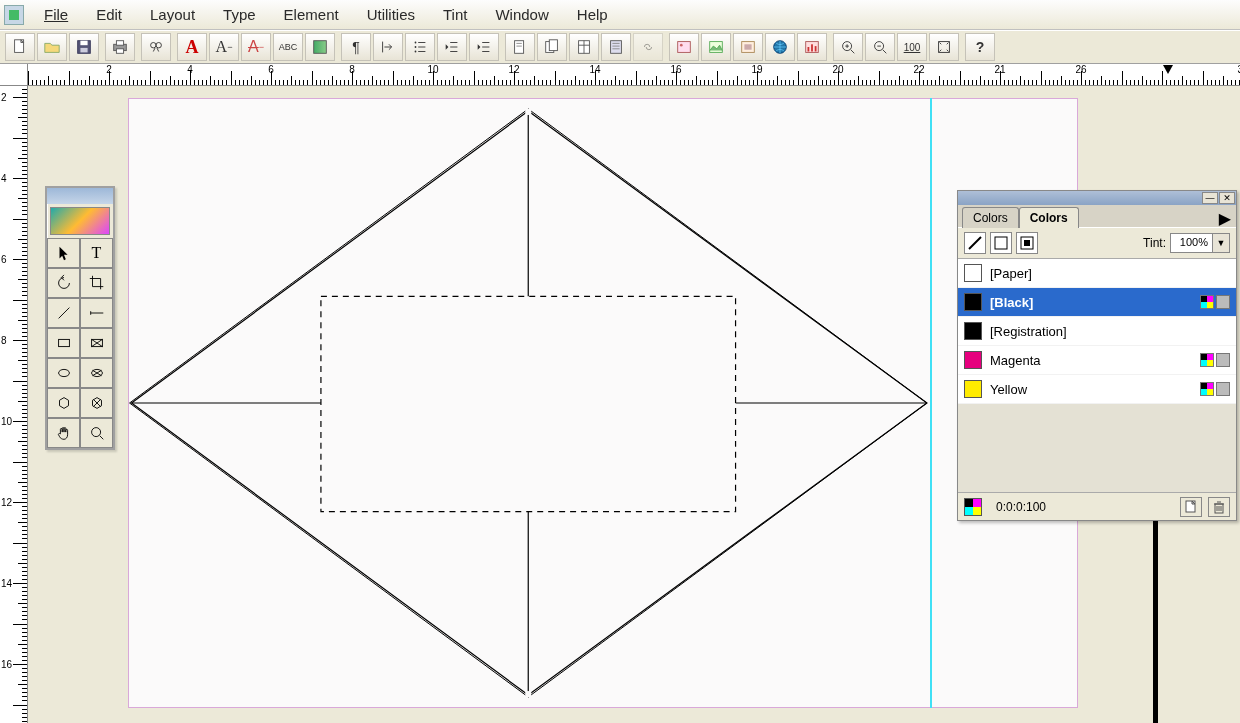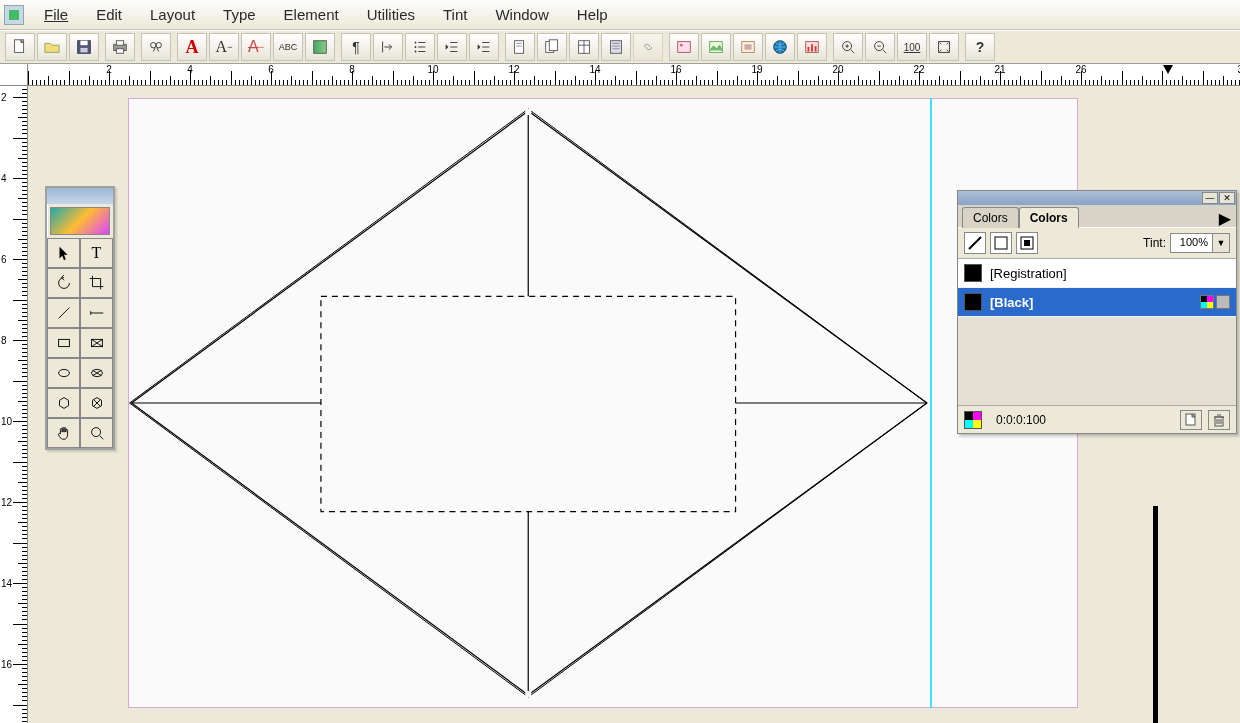--- a/index.html
+++ b/index.html
@@ -914,31 +914,51 @@
           </svg>
         </div>
       <div class="lbl">Tint:</div>
       <div class="tintdrop">
         <div class="val">100%</div>
         <div class="arr">▼</div>
       </div>
     </div>
     <div class="clist" id="clist">
         <div class="crow">
-          <div class="swatch" style="background: rgb(0, 0, 0);"></div>
-          <span>[Registration]</span>
+          <div class="swatch" style="background: rgb(255, 255, 255);"></div>
+          <span>[Paper]</span>
         </div>
         <div class="crow sel">
           <div class="swatch" style="background: rgb(0, 0, 0);"></div>
           <span>[Black]</span>
           <div class="rowicons">
             <div class="ricon cmyk"></div>
             <div class="ricon grey"></div>
           </div>
         </div>
+        <div class="crow">
+          <div class="swatch" style="background: rgb(0, 0, 0);"></div>
+          <span>[Registration]</span>
+        </div>
+        <div class="crow">
+          <div class="swatch" style="background: rgb(230, 0, 126);"></div>
+          <span>Magenta</span>
+          <div class="rowicons">
+            <div class="ricon cmyk"></div>
+            <div class="ricon grey"></div>
+          </div>
+        </div>
+        <div class="crow">
+          <div class="swatch" style="background: rgb(255, 235, 0);"></div>
+          <span>Yellow</span>
+          <div class="rowicons">
+            <div class="ricon cmyk"></div>
+            <div class="ricon grey"></div>
+          </div>
+        </div>
       </div>
     <div class="empty"></div>
     <div class="footer">
       <div class="swatch"></div>
       <div class="lbl">0:0:0:100</div>
       <div class="spacer"></div>
       <div class="fbtn">
           <svg viewBox="0 0 20 20">
             <rect x="5" y="4" width="9" height="11" fill="#fff" stroke="#555"></rect>
             <path d="M11 4l3 3h-3z" fill="#ccc" stroke="#555"></path>

